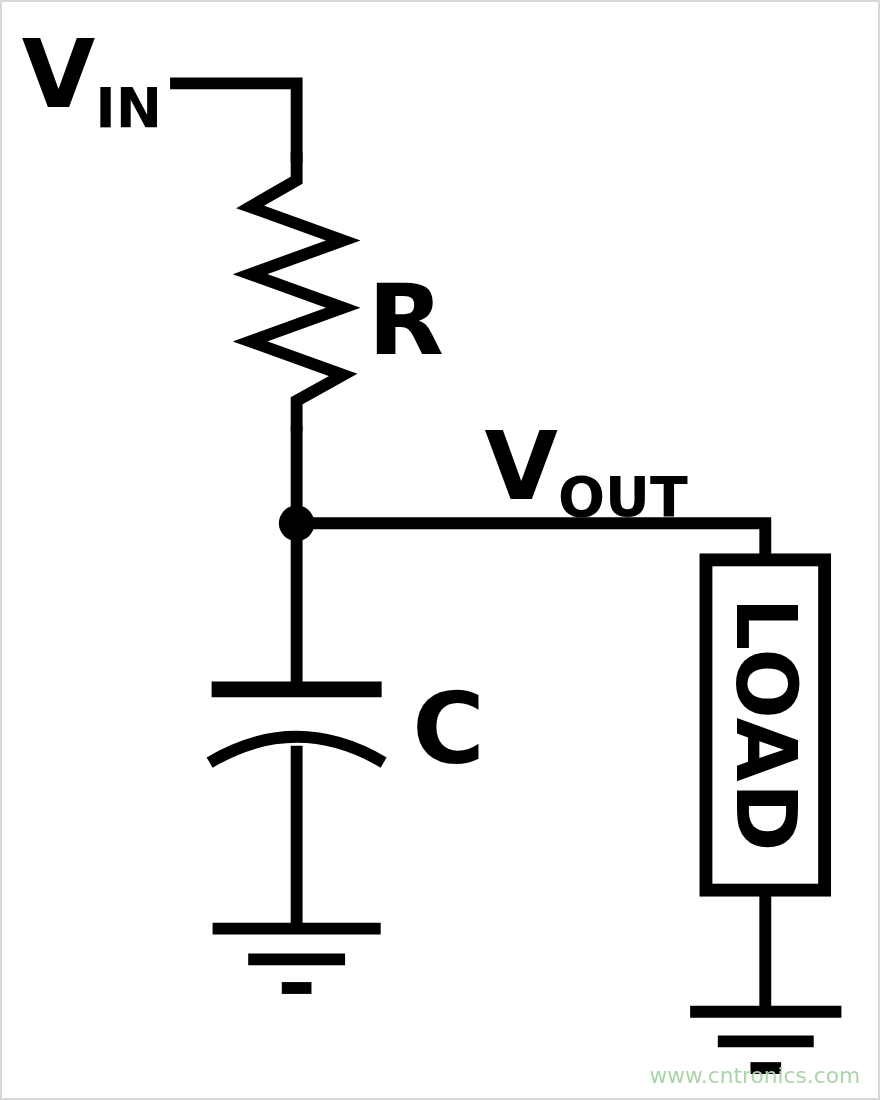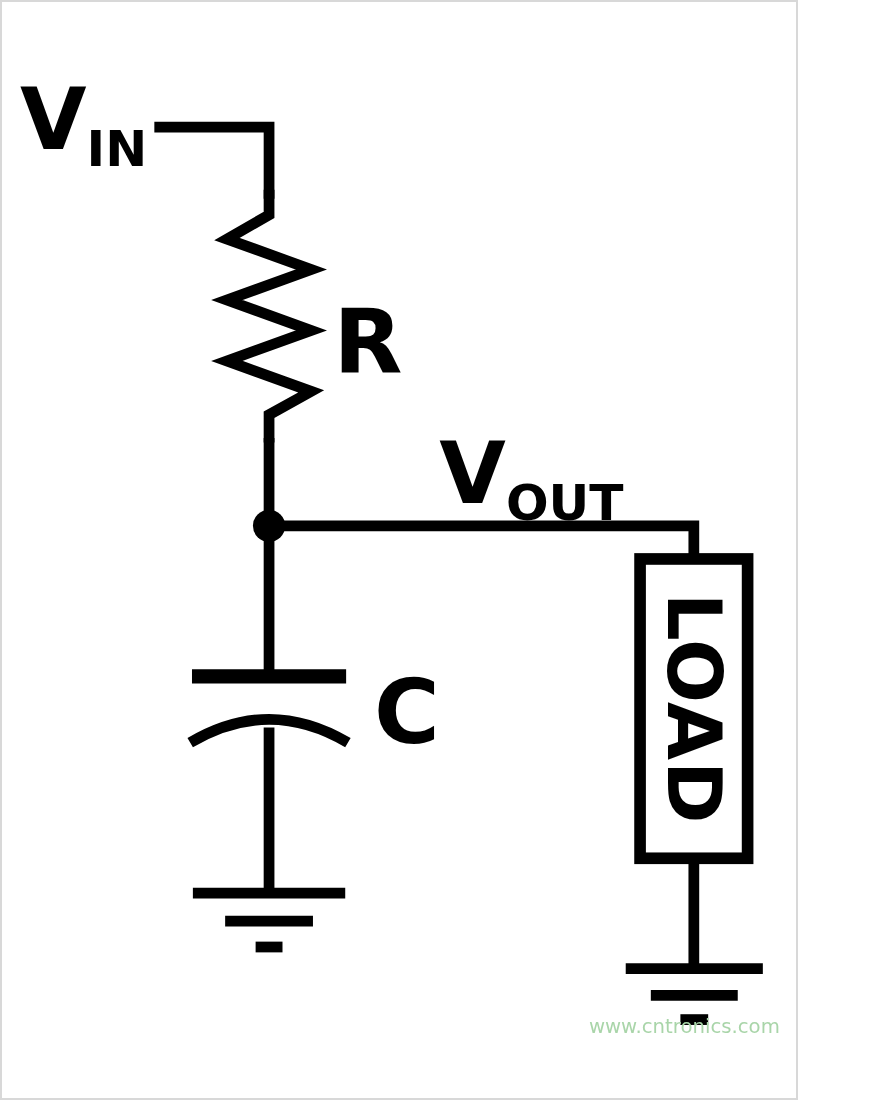--- a/index.html
+++ b/index.html
@@ -3,21 +3,21 @@
 <meta charset="utf-8">
 <style>
   html, body {
     margin: 0;
     padding: 0;
     background: #ffffff;
     font-family: "DejaVu Sans", "Liberation Sans", sans-serif;
   }
   .frame {
     position: relative;
-    width: 798px;
+    width: 880px;
     height: 1100px;
     box-sizing: border-box;
     border: 2px solid #d8d8d8;
     background: #ffffff;
     overflow: hidden;
   }
   svg { display: block; width: 100%; height: 100%; }
 
   .wire {
     stroke: #000000;

